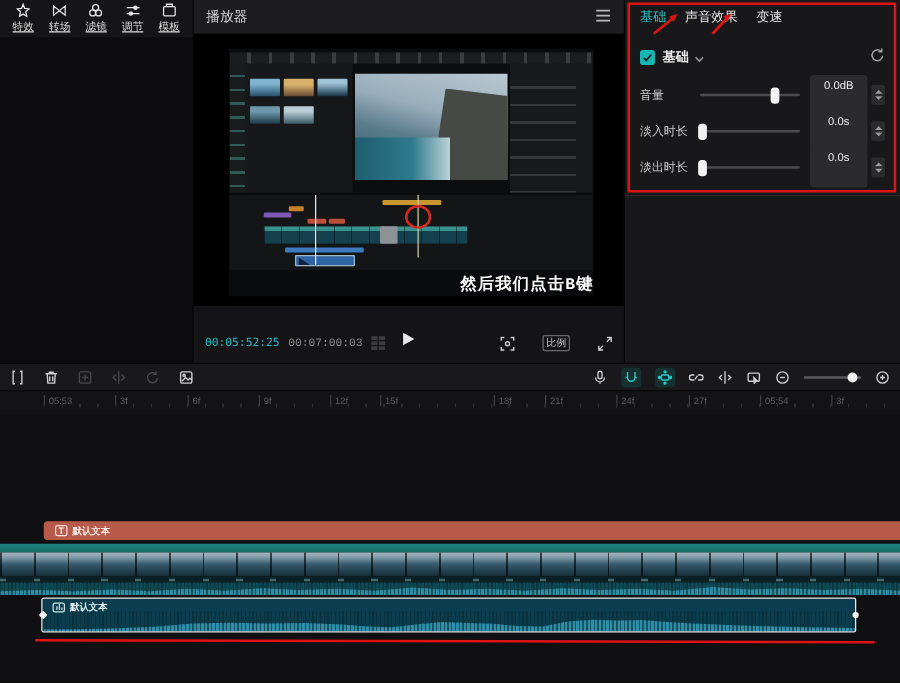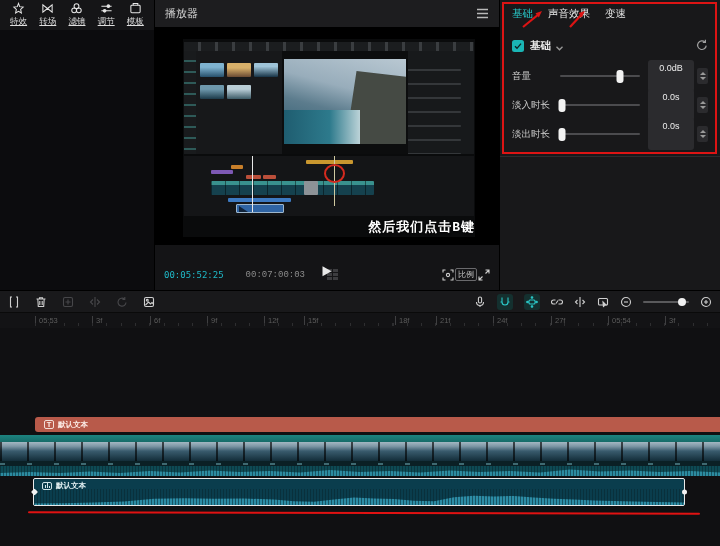--- a/index.html
+++ b/index.html
@@ -63,28 +63,28 @@
   .c-gray { left:120px; top:25px; width:14px; height:14px; background:#8d9297; }
   .c-blue1 { left:44px; top:42px; width:63px; height:4px; background:#3d7ac2; }
   .c-blue2 { left:52px; top:48px; width:48px; height:9px; background:#2f64a4; border:1px solid #9db6cc; }
   .c-blue2 i { position:absolute; left:2px; top:1px; border-left:9px solid #10233a; border-top:6px solid transparent; border-bottom:0 solid transparent; display:block; }
   .mini-playhead { position:absolute; left:68px; top:0; width:1px; height:56px; background:#e8e8e8; }
   .mini-line2 { position:absolute; left:150px; top:0; width:1px; height:50px; background:#cfc9a0; }
   .anno-circle { position:absolute; left:140px; top:8px; width:21px; height:19px; border:2px solid #d42a1e; border-radius:50%; }
   .mini-subtitle { position:absolute; left:0; right:0; bottom:1px; text-align:right; font-size:13px; font-weight:bold; color:#fff; text-shadow:0 1px 2px #000; letter-spacing:1px;font-family:Liberation Mono, monospace; }
 
   .player-controls { height:45px; background:#141416; position:relative; display:flex; align-items:center; padding:0 9px; }
-  .pc-left { display:flex; align-items:center; gap:22px; margin-top:14px; }
+  .pc-left { display:flex; align-items:center; gap:7px; margin-top:14px; }
   .time-cur { font-family:"DejaVu Sans Mono", monospace; font-size:9px; color:#1fb9c8; }
   .time-total { font-family:Liberation Mono, monospace; font-size:9px; color:#8b8b8b; }
   .grid-icon { display:grid; grid-template-columns:5px 5px; gap:1px; }
   .grid-icon i { width:5px; height:3px; background:#3c3c3f; display:block; }
   .play-btn { position:absolute; left:50%; top:50%; transform:translate(-50%,-18%); cursor:pointer; }
   .play-btn i { display:block; width:0; height:0; border-left:9px solid #e8e8e8; border-top:5.5px solid transparent; border-bottom:5.5px solid transparent; }
-  .pc-right { margin-left:auto; display:flex; align-items:center; gap:1px; margin-top:14px; }
+  .pc-right { margin-left:auto; display:flex; align-items:center; gap:22px; margin-top:14px; }
   .pc-right svg { width:12px; height:12px; stroke:#c7c7c7; fill:none; stroke-width:1.2; }
   .ratio-btn { font-size:8px; color:#c7c7c7; border:1px solid #6a6a6d; border-radius:2px; padding:0 2px; line-height:11px; cursor:pointer; }
 
   
   .inspector { width:220px; background:#18181a; position:relative; }
   .red-box { position:absolute; left:2px; top:2px; width:215px; height:152px; border:2px solid #dc1414; pointer-events:none; z-index:5; }
   .ins-tabs { display:flex; gap:15px; padding:7px 0 0 12px; }
   .tab { font-size:10.5px; color:#e6e6e6; cursor:pointer; }
   .tab.active { color:#28c7c7; }
   .anno-arrows { position:absolute; left:0; top:0; width:220px; height:36px; pointer-events:none; z-index:6; }

